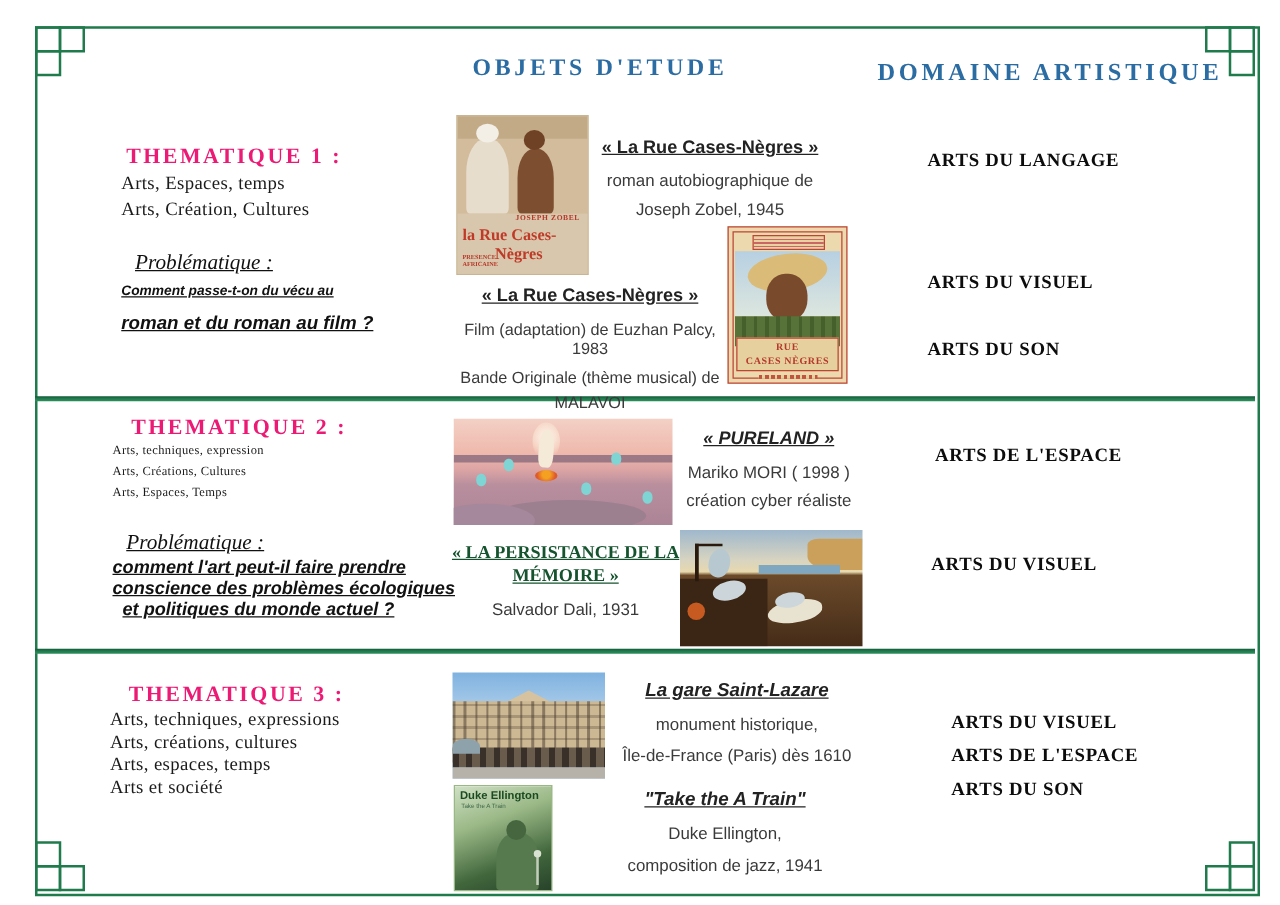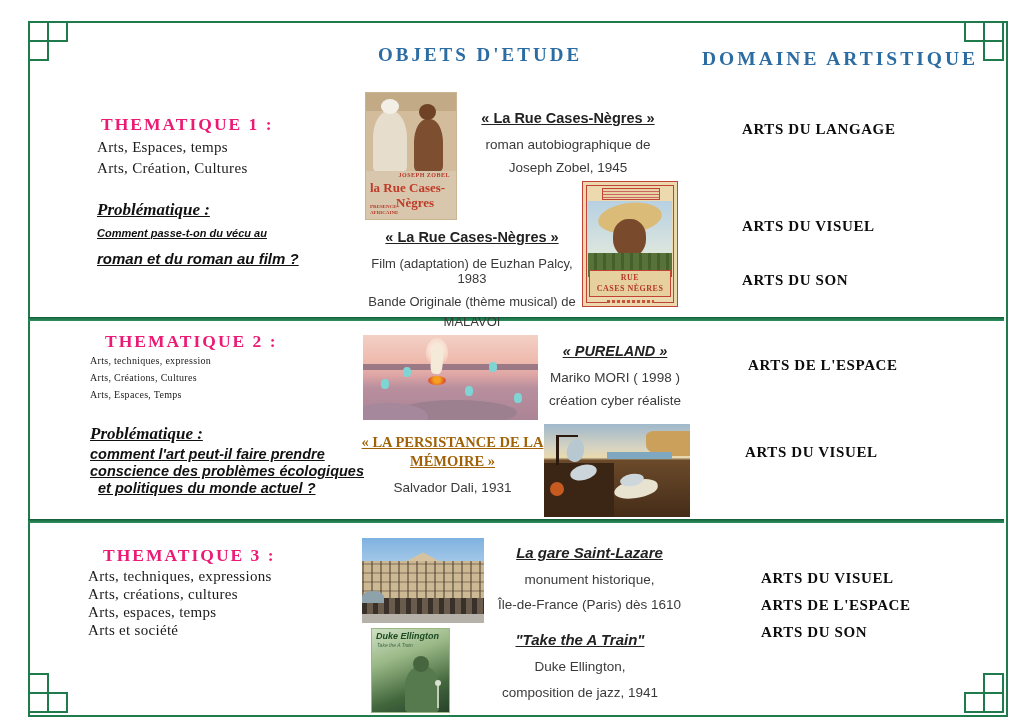--- a/index.html
+++ b/index.html
@@ -12,44 +12,44 @@
   .csq{width:21px;height:21px;border:2px solid var(--border_green,#1f7a4c);box-sizing:border-box;background:transparent;}
   .sep{background:linear-gradient(180deg,#14583a 0%,#1f7a4c 45%,#2f8f5d 100%);height:4px;}
 
   
   .col-header{color:var(--header_blue,#2b6ca3);font-weight:bold;font-size:19px;
               letter-spacing:3px;text-align:center;white-space:nowrap;}
   .pink-title{color:var(--title_pink,#ec1a74);font-weight:bold;font-size:17.5px;
               letter-spacing:2px;white-space:nowrap;}
   .kw{color:#1b1b1b;font-size:15px;white-space:nowrap;letter-spacing:.3px;}
   .kw2{font-size:10px;}
-  .prob-label{color:#111;font-weight:bold;font-style:italic;font-size:17px;
-              text-decoration:underline;white-space:nowrap;}
+  .prob-label{color:#111;font-weight:normal;font-style:italic;font-size:17px;
+              text-decoration:underline;white-space:nowrap;margin-left:11px;}
   .prob-line{color:#111;font-weight:bold;font-style:italic;font-size:14.5px;
              font-family:"Liberation Sans","DejaVu Sans",sans-serif;
              text-decoration:underline;white-space:nowrap;}
   .cap{font-family:"Liberation Sans","DejaVu Sans",sans-serif;color:#3a3a3a;
        font-size:13.5px;text-align:center;}
   .cap-title{font-weight:bold;color:#222;text-decoration:underline;font-size:14.5px;margin-bottom:11px;}
   .cap-title.it{font-style:italic;}
   .cap-line{margin-bottom:8px;}
-  .cap-title-serif{font-family:"Liberation Serif","DejaVu Serif",serif;font-weight:bold;color:#a16207;
+  .cap-title-serif{font-family:"Liberation Serif","DejaVu Serif",serif;font-weight:bold;color:#14532d;
                    text-decoration:underline;font-size:14.5px;line-height:19px;}
   .domain{color:#0c0c0c;font-weight:bold;font-size:15px;letter-spacing:.6px;white-space:nowrap;}
 
   
   .t3p{width:282px;}
   .t3line{color:#111;font-weight:bold;font-style:italic;font-size:14.5px;line-height:17px;
           font-family:"Liberation Sans","DejaVu Sans",sans-serif;text-decoration:underline;
           text-align:justify;text-align-last:justify;}
   .t3line.last{text-align-last:left;}
   .t3serif{font-family:"Liberation Serif","DejaVu Serif",serif;font-size:16.5px;}
 
   
-  .book{width:90px;height:126px;background:#d8c5a8;box-shadow:0 0 0 1px #c9b494;}
+  .book{width:104px;height:126px;background:#d8c5a8;box-shadow:0 0 0 1px #c9b494;}
   .bc-photo{position:absolute;left:0;top:0;right:0;height:78px;background:#d2bc9c;overflow:hidden;}
   .bc-shelf{position:absolute;left:0;top:0;right:0;height:18px;background:#c2aa87;}
   .bc-woman{position:absolute;left:7px;top:18px;width:34px;height:60px;background:#e7ddcd;border-radius:45% 45% 8% 8%;}
   .bc-woman-head{position:absolute;left:15px;top:6px;width:18px;height:15px;background:#f3efe6;border-radius:50%;}
   .bc-boy{position:absolute;left:48px;top:26px;width:29px;height:52px;background:#7d4e30;border-radius:45% 45% 10% 10%;}
   .bc-boy-head{position:absolute;left:53px;top:11px;width:17px;height:16px;background:#6f4226;border-radius:50%;}
   .bc-text{position:absolute;left:0;bottom:0;right:0;height:48px;background:#d8c7ac;}
   .bc-author{position:absolute;right:6px;top:1px;font-size:6px;color:#b6382a;font-weight:bold;letter-spacing:.5px;}
   .bc-title1{position:absolute;left:4px;top:9px;width:100%;font-size:13px;font-weight:bold;color:#bf3a28;white-space:nowrap;}
   .bc-title2{position:absolute;left:30px;top:24px;font-size:13px;font-weight:bold;color:#bf3a28;}
@@ -258,21 +258,21 @@
     <div class="gs-canopy"></div>
     <div class="gs-ground"></div>
   </div>
 
   <div class="abs cap" style="left:492px;top:544px;width:195px;">
     <div class="cap-title it" style="font-size:15px;">La gare Saint-Lazare</div>
     <div class="cap-line" style="margin-bottom:10px;">monument historique,</div>
     <div class="cap-line">Île-de-France (Paris) dès 1610</div>
   </div>
 
-  <div class="abs duke" style="left:372px;top:629px;font-style:italic;">
+  <div class="abs duke" style="left:364px;top:629px;">
     <div class="de-title">Duke Ellington</div>
     <div class="de-sub">Take the A Train</div>
     <div class="de-man"></div>
     <div class="de-head"></div>
     <div class="de-mic-stem"></div>
     <div class="de-mic"></div>
   </div>
 
   <div class="abs cap" style="left:480px;top:631px;width:200px;">
     <div class="cap-title it" style="font-size:15px;">"Take the A Train"</div>

